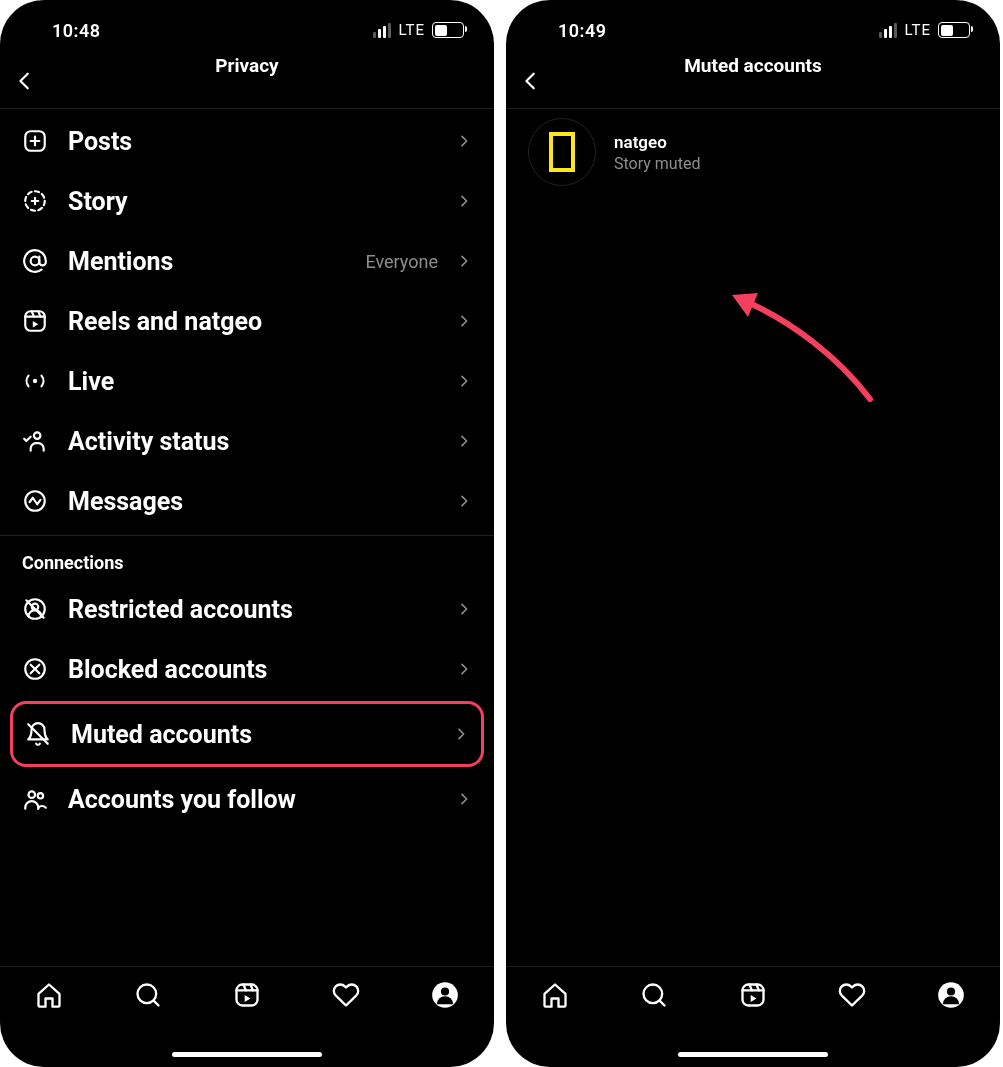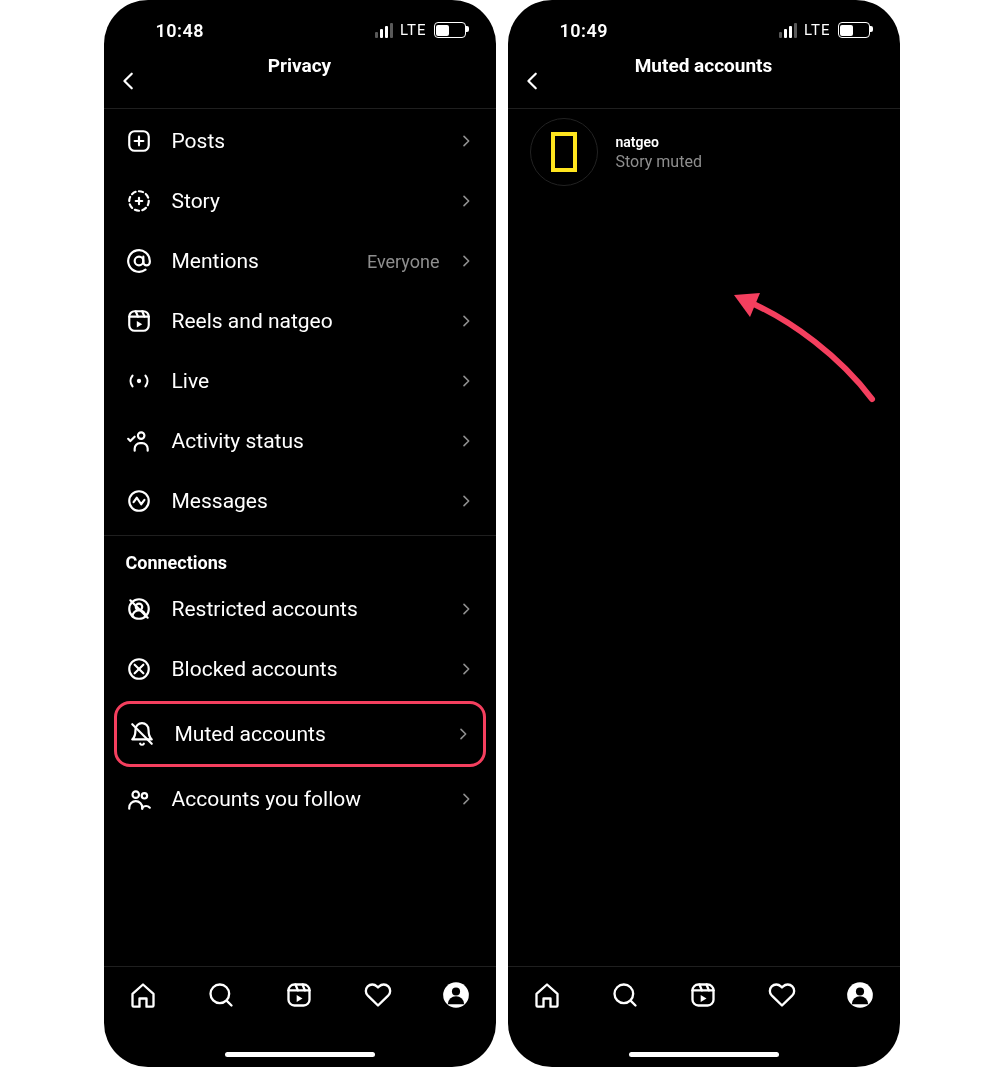--- a/index.html
+++ b/index.html
@@ -15,21 +15,21 @@
   body{
     margin:0;
     background:#fff;
     font-family:-apple-system,BlinkMacSystemFont,"Segoe UI",Roboto,Helvetica,Arial,sans-serif;
     display:flex;
     justify-content:center;
     align-items:center;
     min-height:100vh;
   }
   .stage{
-    width:796px;
+    width:1003px;
     height:1067px;
     background:#fff;
     display:flex;
     gap:12px;
     padding:0;
     box-sizing:border-box;
   }
   .phone{
     width:494px;
     height:1067px;
@@ -83,42 +83,42 @@
     position:absolute;left:14px;top:0;bottom:0;width:40px;display:flex;align-items:center;justify-content:flex-start;
   }
   .header-title{font-weight:700;font-size:19px;}
   
   .list{flex:1;overflow:hidden;padding-top:2px;}
   .list-row{
     display:flex;align-items:center;height:var(--item-h);padding:0 22px 0 22px;position:relative;
   }
   .list-row .icon-slot{width:46px;display:flex;align-items:center;justify-content:flex-start;}
   .list-row .icon-slot svg{width:26px;height:26px;}
-  .list-row .label{flex:1;font-size:21px;font-weight:400;}
+  .list-row .label{flex:1;font-size:25px;font-weight:700;}
   .list-row .value{font-size:18px;color:var(--muted);margin-right:14px;}
   .list-row .chevron{width:20px;display:flex;align-items:center;justify-content:flex-end;}
   .section-header{
     padding:16px 36px 6px 22px;font-weight:700;font-size:18px;border-top:1px solid var(--divider);margin-top:4px;
   }
   .highlight-box{
     margin:2px 10px;border:3px solid var(--highlight);border-radius:16px;padding:0 12px 0 12px;
   }
   .highlight-box .list-row{padding:0;}
   
   .account-row{
     display:flex;align-items:center;height:82px;padding:0 22px;gap:18px;
   }
   .avatar{
     width:66px;height:66px;border-radius:50%;background:#000;border:1px solid #222;display:flex;align-items:center;justify-content:center;flex-shrink:0;
   }
   .natgeo-logo{
     width:26px;height:40px;border:4px solid var(--badge-yellow);box-sizing:border-box;
   }
   .account-text{display:flex;flex-direction:column;gap:2px;}
-  .account-name{font-size:14px;font-weight:600;}
+  .account-name{font-size:17px;font-weight:600;}
   .account-sub{font-size:16px;color:var(--muted);}
   
   .arrow-annot{
     position:absolute;left:224px;top:180px;pointer-events:none;
   }
   
   .bottom-nav{
     height:86px;border-top:1px solid var(--divider);display:flex;align-items:flex-start;justify-content:space-around;padding-top:14px;
   }
   .bottom-nav svg{width:28px;height:28px;}

